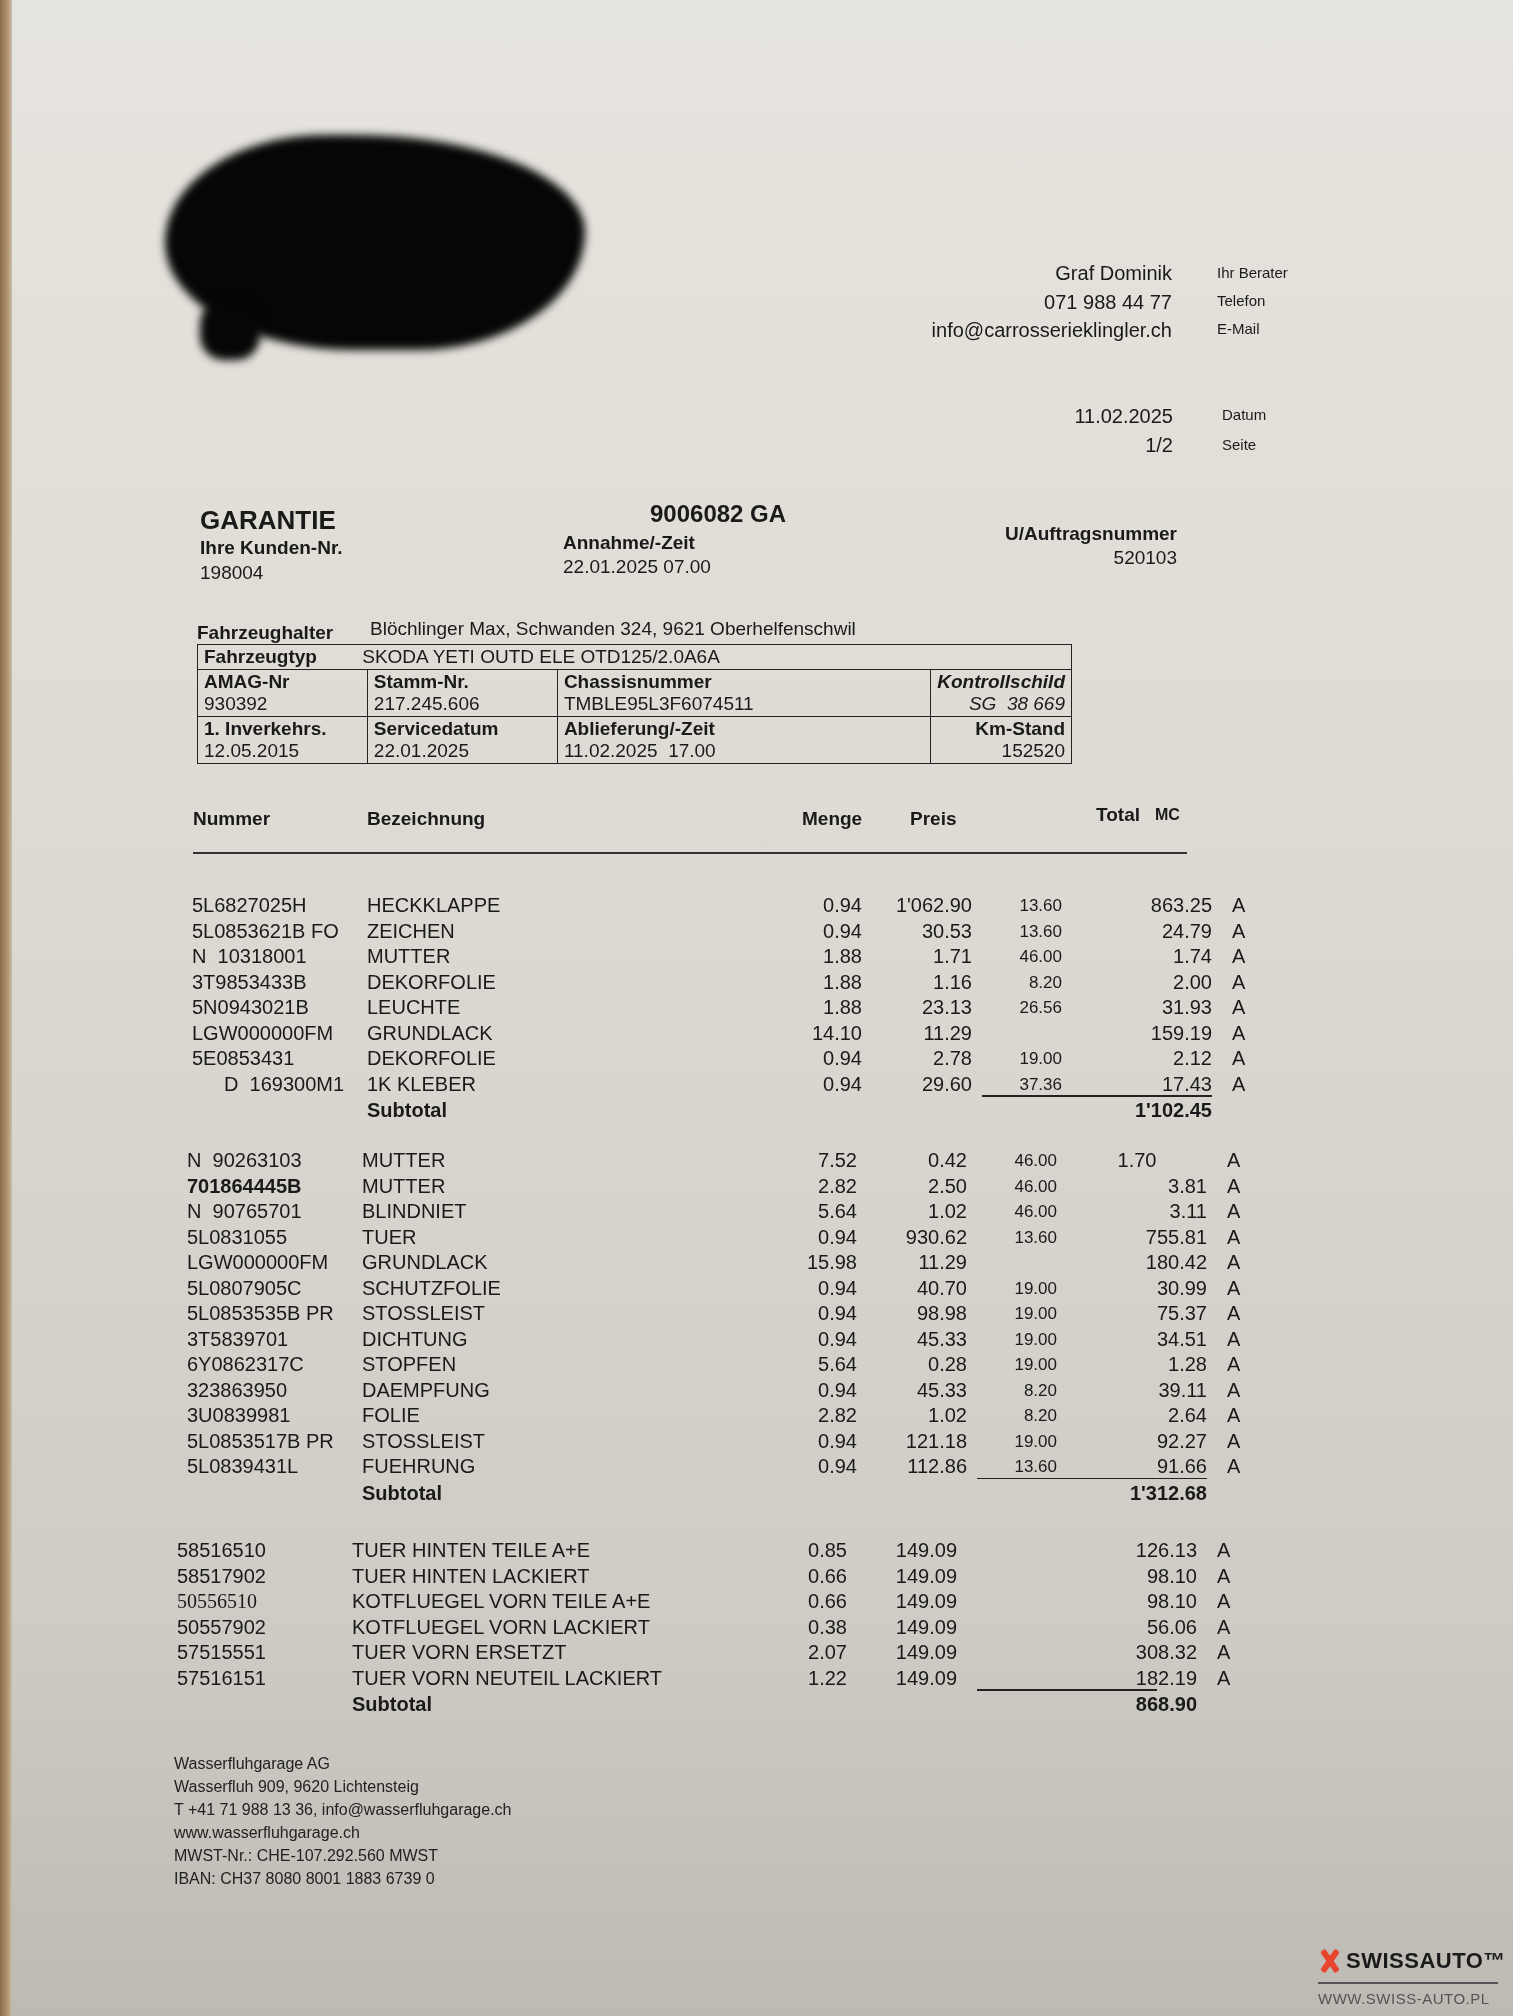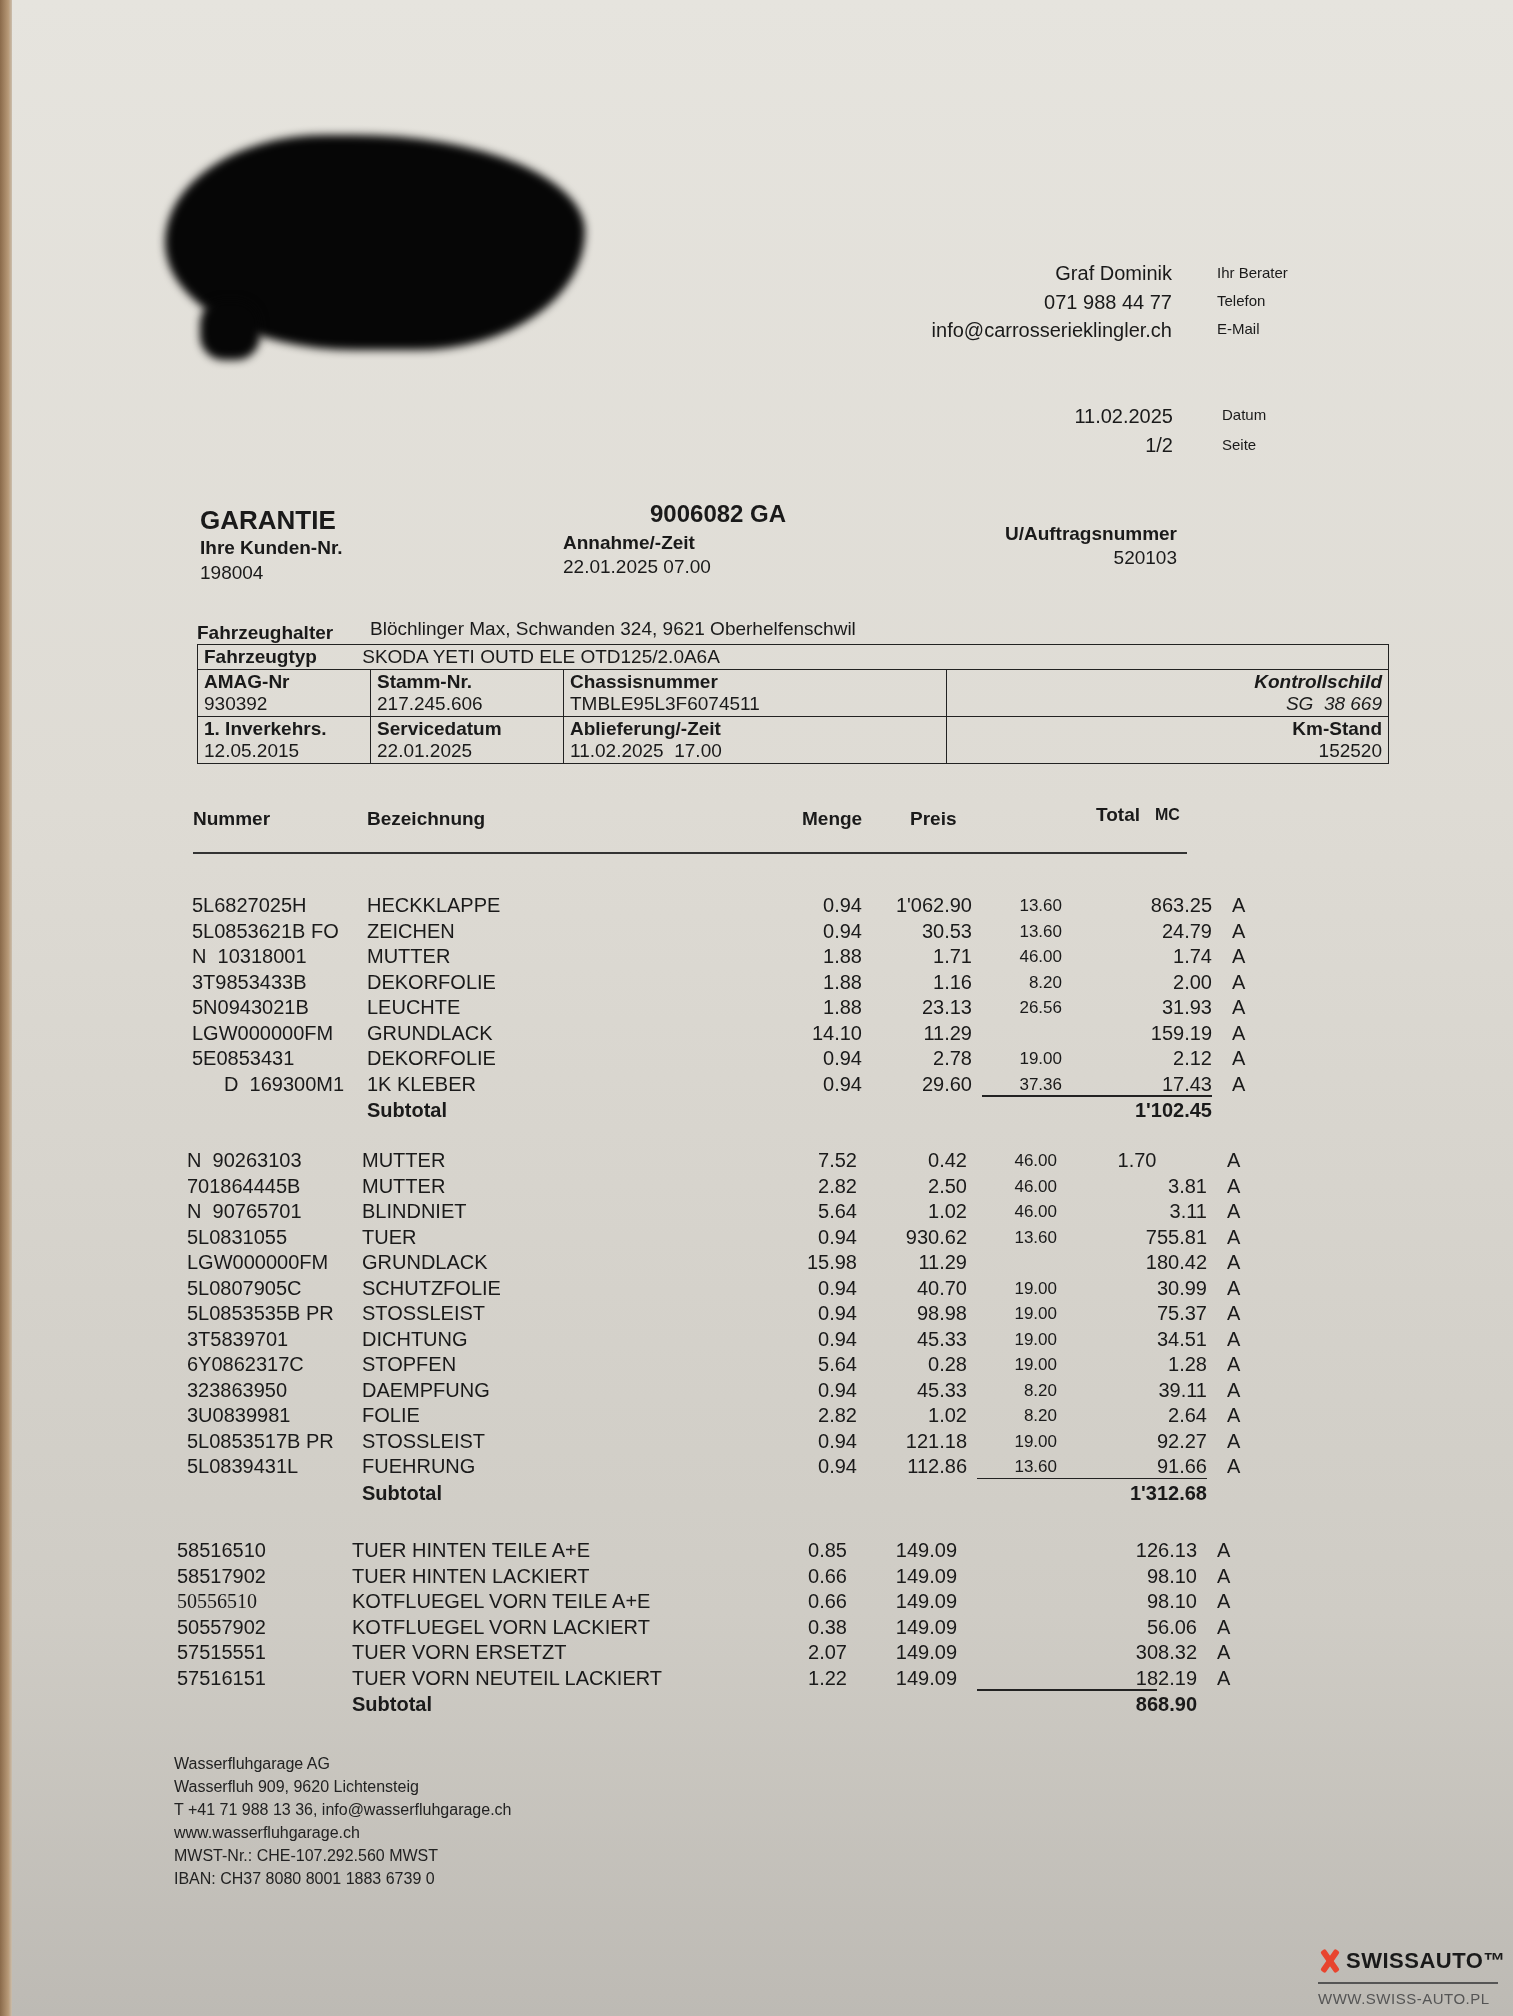--- a/index.html
+++ b/index.html
@@ -22,21 +22,21 @@
     filter: blur(4px);
   }
   .redact2 { position:absolute; left:200px; top:300px; width:60px; height:60px; background:#060606; border-radius:40%; filter: blur(4px); }
   .firm1 { left: 208px; top: 203px; font-size: 20px; }
   .firm2 { left: 520px; top: 222px; font-size: 20px; }
 
   .rt { text-align: right; font-size: 20px; }
   .lbl-sm { font-size: 15px; }
   .bold { font-weight: bold; }
 
-  table.veh { position: absolute; left: 197px; top: 644px; width: 1192px; border-collapse: collapse; font-size: 19px; }
+  table.veh { position: absolute; left: 197px; top: 644px; width: 875px; border-collapse: collapse; font-size: 19px; }
   table.veh td { border: 1.5px solid #222; padding: 1px 6px; vertical-align: top; line-height: 22px; }
   table.veh .h { font-weight: bold; }
 
   .colhdr { position: absolute; top: 808px; font-size: 19px; font-weight: bold; }
   .hr { position: absolute; left: 193px; top: 852px; width: 994px; height: 2px; background: #333; }
 
   .items { position: absolute; left: 0; top: 0; }
   .row { position: absolute; height: 25px; font-size: 20px; line-height: 25px; }
   .row span { position: absolute; white-space: nowrap; }
   .c-nr { left: 0; }
@@ -231,21 +231,21 @@
     <div class="row" style="left: 187px; top: 1148px;">
       <span class="c-nr" style="white-space: pre;">N  90263103</span>
       <span class="c-bez" style="white-space: pre;">MUTTER</span>
       <span class="c-menge" style="white-space: pre;">7.52</span>
       <span class="c-preis" style="white-space: pre;">0.42</span>
       <span class="c-rab" style="white-space: pre;">46.00</span>
       <span class="c-tot" style="white-space: pre; text-align: center;">1.70</span>
       <span class="c-mc" style="white-space: pre;">A</span>
     </div>
     <div class="row" style="left: 187px; top: 1173.5px;">
-      <span class="c-nr" style="white-space: pre;">701864445B</span>
+      <span class="c-nr" style="white-space: pre; font-weight: bold;">701864445B</span>
       <span class="c-bez" style="white-space: pre;">MUTTER</span>
       <span class="c-menge" style="white-space: pre;">2.82</span>
       <span class="c-preis" style="white-space: pre;">2.50</span>
       <span class="c-rab" style="white-space: pre;">46.00</span>
       <span class="c-tot" style="white-space: pre;">3.81</span>
       <span class="c-mc" style="white-space: pre;">A</span>
     </div>
     <div class="row" style="left: 187px; top: 1199px;">
       <span class="c-nr" style="white-space: pre;">N  90765701</span>
       <span class="c-bez" style="white-space: pre;">BLINDNIET</span>

